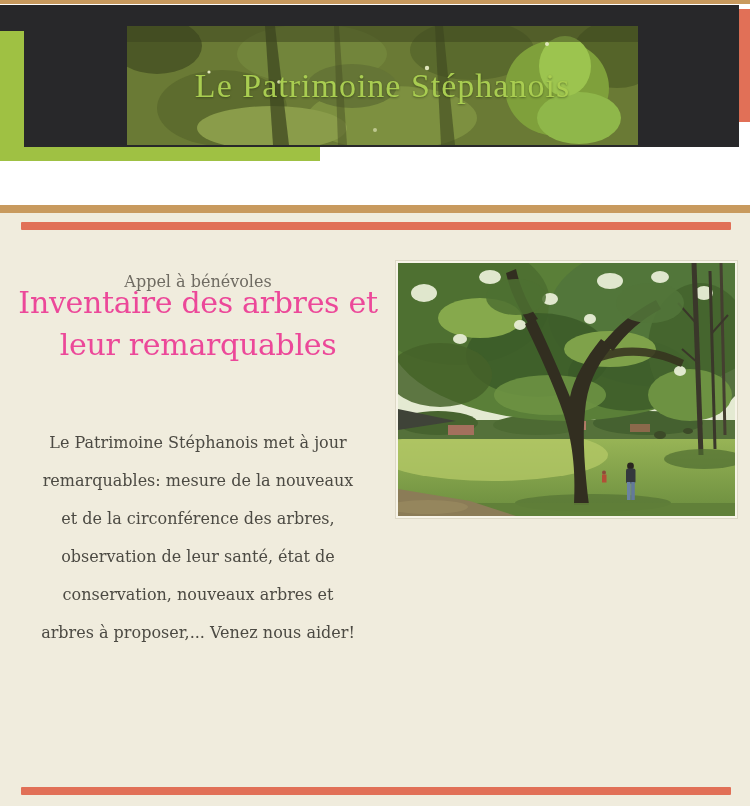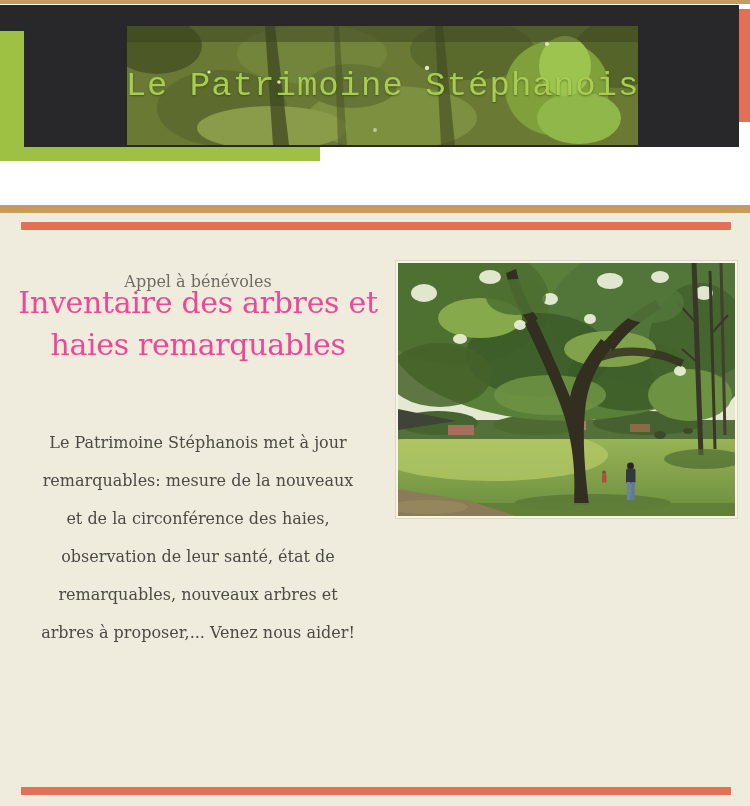--- a/index.html
+++ b/index.html
@@ -20,21 +20,21 @@
 
   
   .banner {
     position:absolute; left:127px; top:26px; width:511px; height:119px;
     overflow:hidden;
   }
   .banner svg { position:absolute; left:0; top:0; width:100%; height:100%; }
   .banner-title {
     position:absolute; left:0; top:0; width:100%; height:100%;
     display:flex; align-items:center; justify-content:center;
-    font-family:Liberation Mono, monospace;
+    font-family:Liberation Serif, serif;
     font-size:34px; letter-spacing:1px; color:#a9cd51;
     text-shadow:0 1px 2px rgba(30,40,10,.45);
     white-space:nowrap;
   }
 
   
   .tan-rule  { position:absolute; left:0; top:205px; width:750px; height:8px; background:#c89a5e; }
   .body-bg   { position:absolute; left:0; top:213px; width:750px; height:593px; background:#f0ecdd; }
   .salmon-rule { position:absolute; left:21px; width:710px; height:8px; background:#e17057; border-radius:1px; }
   .salmon-rule.top    { top:222px; }
@@ -103,28 +103,28 @@
   </div>
 
   <div class="tan-rule"></div>
   <div class="body-bg"></div>
   <div class="salmon-rule top"></div>
   <div class="salmon-rule bottom"></div>
 
   <div class="kicker">Appel à bénévoles</div>
   <div class="article-title">
     <div class="line">Inventaire des arbres et</div>
-    <div class="line">haies remarquables</div>
+    <div class="line">leur remarquables</div>
   </div>
   <div class="paragraph">
     <div class="line">Le Patrimoine Stéphanois met à jour</div>
     <div class="line">remarquables: mesure de la nouveaux</div>
-    <div class="line">et de la circonférence des haies,</div>
+    <div class="line">et de la circonférence des arbres,</div>
     <div class="line">observation de leur santé, état de</div>
-    <div class="line">remarquables, nouveaux arbres et</div>
+    <div class="line">conservation, nouveaux arbres et</div>
     <div class="line">arbres à proposer,... Venez nous aider!</div>
   </div>
 
   <div class="photo-frame">
     <svg viewBox="0 0 337 253">
       <defs>
         <linearGradient id="grass" x1="0" y1="0" x2="0" y2="1">
           <stop offset="0" stop-color="#9cb858"></stop>
           <stop offset="1" stop-color="#6a8c3e"></stop>
         </linearGradient>

